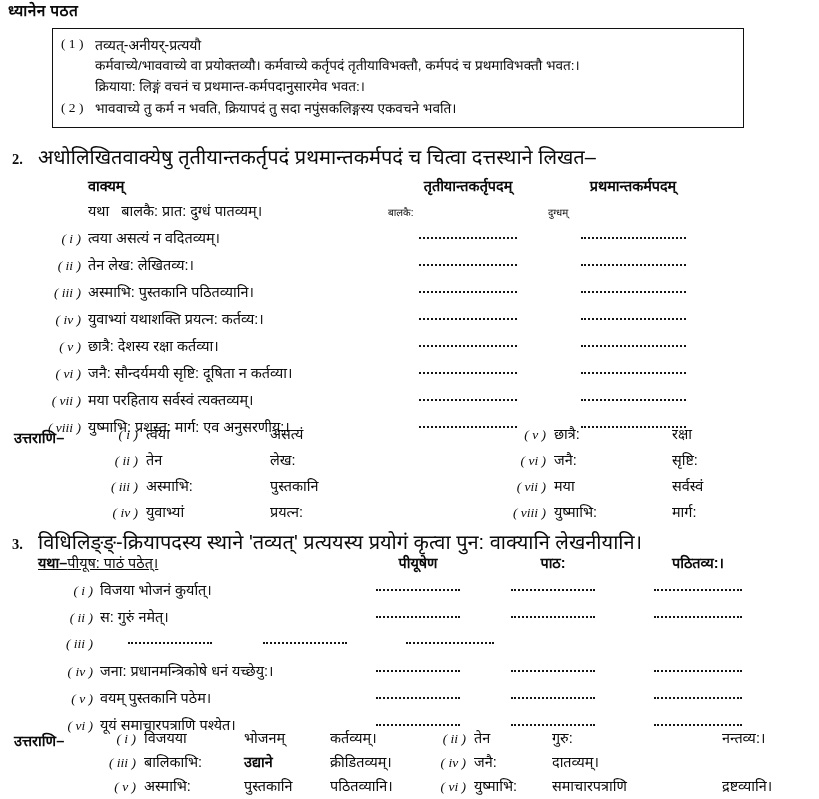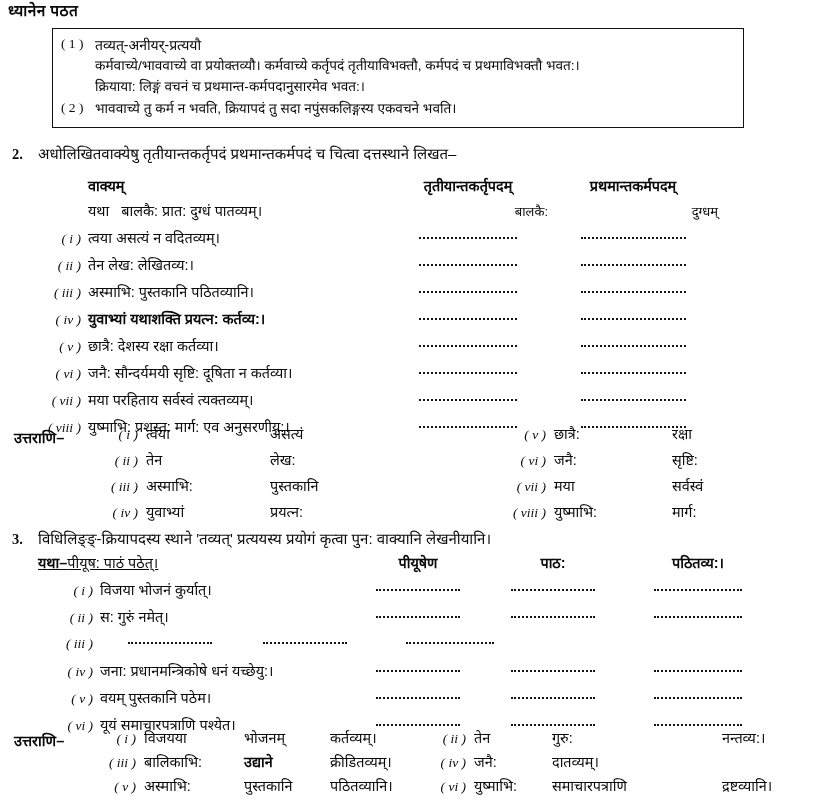--- a/index.html
+++ b/index.html
@@ -82,21 +82,21 @@
   }
   .q-num {
     font-family: "Liberation Serif", "DejaVu Serif", serif;
     font-weight: bold;
     font-size: 14.5px;
     width: 26px;
     flex: 0 0 26px;
   }
   .q-text {
     font-family: "Liberation Sans", "DejaVu Sans", sans-serif;
-    font-size: 15px;
+    font-size: 20px;
     white-space: nowrap;
   }
 
   
   .ex-table { position: absolute; }
   .ex-row {
     display: flex;
     align-items: baseline;
     height: 27px;
   }
@@ -116,23 +116,23 @@
   }
   .ex-colhead {
     font-family: "Liberation Sans", "DejaVu Sans", sans-serif;
     font-size: 14.4px;
     font-weight: bold;
     white-space: nowrap;
     text-align: center;
   }
   .ex-colval {
     font-family: "Liberation Sans", "DejaVu Sans", sans-serif;
-    font-size: 13px;
-    white-space: nowrap;
-    text-align: right;
+    font-size: 10px;
+    white-space: nowrap;
+    text-align: left;
   }
   .dots {
     display: inline-block;
     border-bottom: 2.2px dotted #151515;
     height: 1px;
     vertical-align: 4px;
   }
 
   
   .ans-block { position: absolute; }
@@ -224,21 +224,21 @@
       <div style="width:170px;flex:0 0 170px;text-align:center;"><span class="dots" style="width:105px;"></span></div>
     </div>
     <div class="ex-row">
       <div class="ex-label" style="width:88px;flex:0 0 88px;">( iii )</div>
       <div class="ex-sentence" style="width:300px;flex:0 0 300px;">अस्माभि: पुस्तकानि पठितव्यानि।</div>
       <div style="width:160px;flex:0 0 160px;text-align:center;"><span class="dots" style="width:98px;"></span></div>
       <div style="width:170px;flex:0 0 170px;text-align:center;"><span class="dots" style="width:105px;"></span></div>
     </div>
     <div class="ex-row">
       <div class="ex-label" style="width:88px;flex:0 0 88px;">( iv )</div>
-      <div class="ex-sentence" style="width:300px;flex:0 0 300px;font-weight:bold;">युवाभ्यां यथाशक्ति प्रयत्न: कर्तव्य:।</div>
+      <div class="ex-sentence" style="width:300px;flex:0 0 300px;">युवाभ्यां यथाशक्ति प्रयत्न: कर्तव्य:।</div>
       <div style="width:160px;flex:0 0 160px;text-align:center;"><span class="dots" style="width:98px;"></span></div>
       <div style="width:170px;flex:0 0 170px;text-align:center;"><span class="dots" style="width:105px;"></span></div>
     </div>
     <div class="ex-row">
       <div class="ex-label" style="width:88px;flex:0 0 88px;">( v )</div>
       <div class="ex-sentence" style="width:300px;flex:0 0 300px;">छात्रै: देशस्य रक्षा कर्तव्या।</div>
       <div style="width:160px;flex:0 0 160px;text-align:center;"><span class="dots" style="width:98px;"></span></div>
       <div style="width:170px;flex:0 0 170px;text-align:center;"><span class="dots" style="width:105px;"></span></div>
     </div>
     <div class="ex-row">

